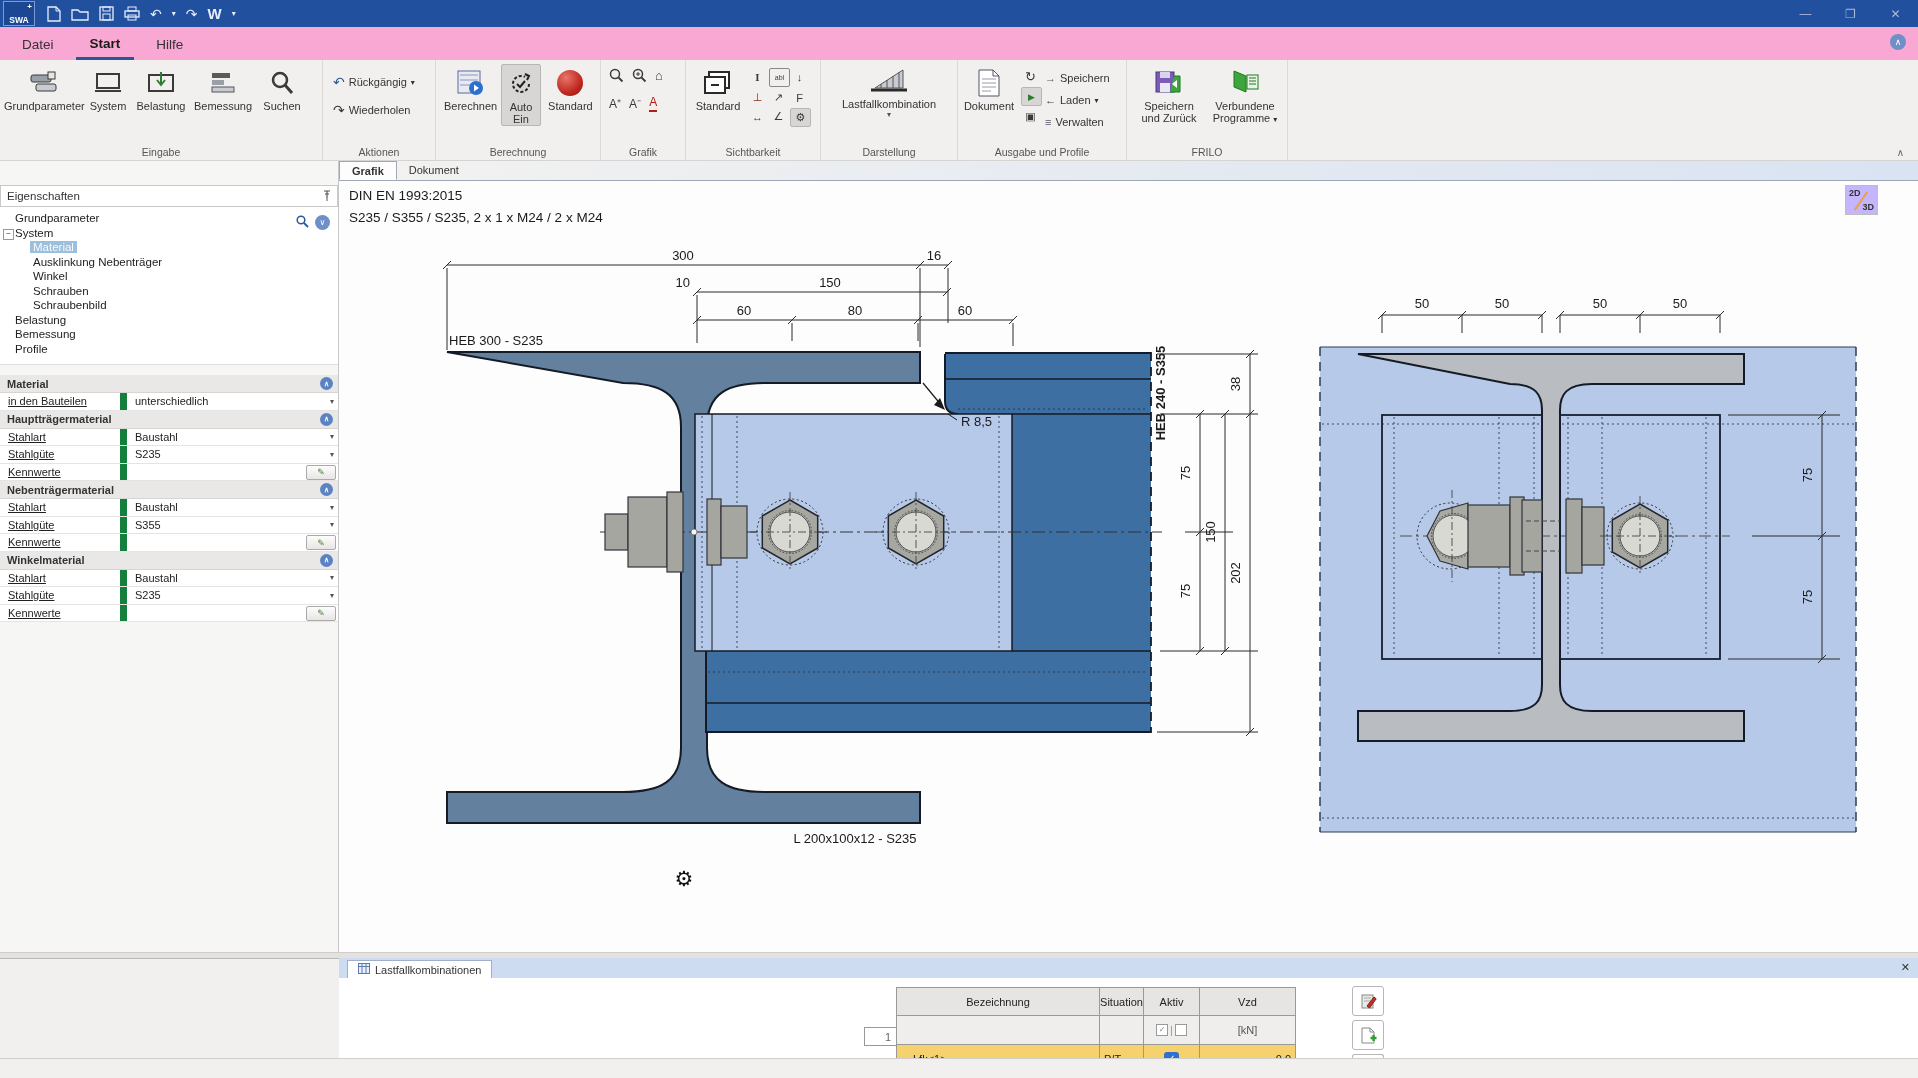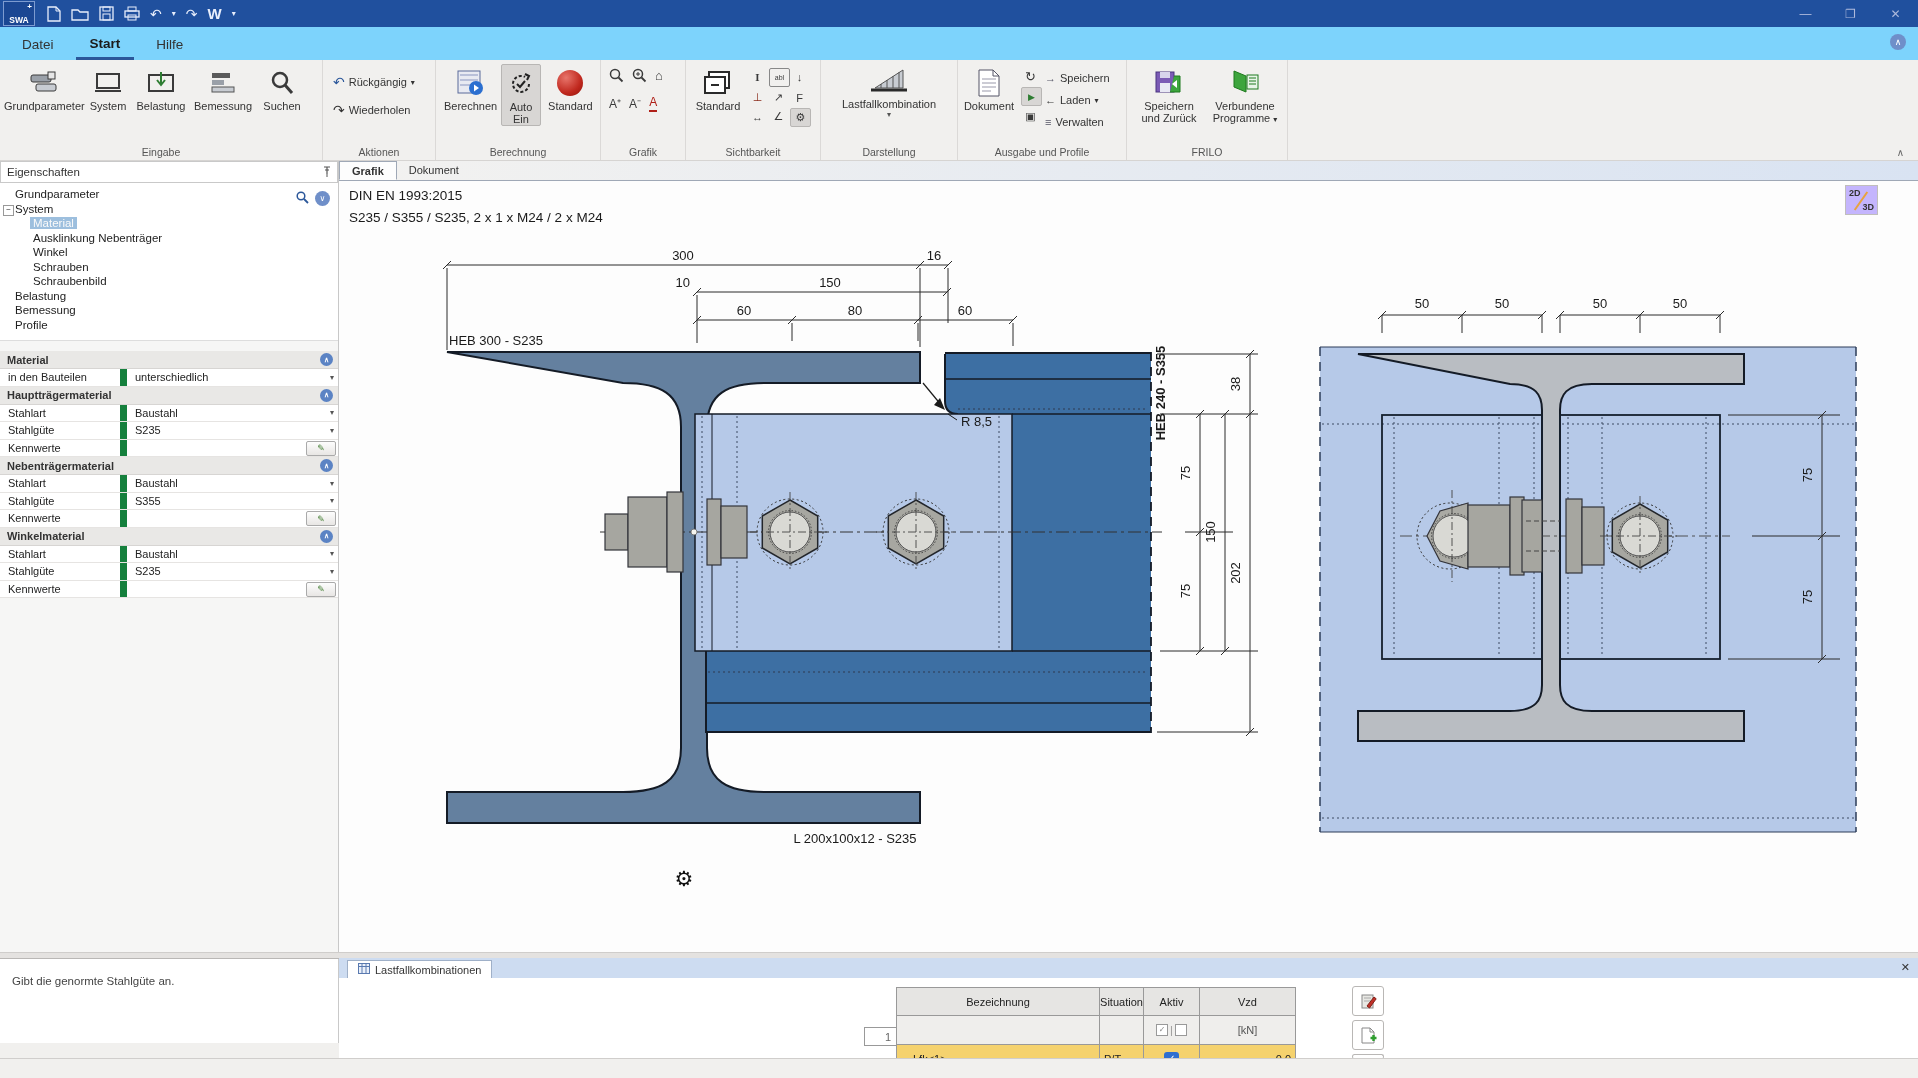--- a/index.html
+++ b/index.html
@@ -11,21 +11,21 @@
     font-size:8.5px;font-weight:bold;display:flex;align-items:flex-end;justify-content:center;position:relative;}
   .logo-plus{position:absolute;top:0;right:2px;font-size:8px;font-weight:bold;}
   .qat{display:flex;align-items:center;gap:10px;margin-left:12px;color:#E8EEFC;}
   .qat svg{display:block;}
   .qat .tb-txt{font-size:14px;color:#E8EEFC;}
   .qat .w-btn{font-size:15px;font-weight:bold;}
   .qat .mini{font-size:8px;}
   .win-controls{position:absolute;right:0;top:0;height:27px;display:flex;align-items:center;color:#AEBADC;}
   .win-controls span{width:45px;text-align:center;font-size:12px;}
   
-  .tabrow{position:absolute;left:0;top:27px;width:100%;height:33px;background:#7dd3fc;display:flex;align-items:center;}
+  .tabrow{position:absolute;left:0;top:27px;width:100%;height:33px;background:#f9a8d4;display:flex;align-items:center;}
   .menu-tab{font-size:13.5px;color:#333;padding:8px 14px 6px 14px;margin-left:8px;}
   .menu-tab.active{font-weight:bold;color:#1a1a1a;border-bottom:3px solid #2B579A;}
   .circle-chip{position:absolute;right:12px;top:7px;width:16px;height:16px;border-radius:50%;background:#6F8FC9;color:#fff;
     font-size:9px;display:flex;align-items:center;justify-content:center;}
   
   .ribbon{position:absolute;left:0;top:60px;width:100%;height:100px;background:#F1F0EE;border-bottom:1px solid #D6D4D2;display:flex;}
   .rgroup{height:100%;border-right:1px solid #DBD9D7;position:relative;flex:none;}
   .rgroup .gtitle{position:absolute;bottom:2px;left:0;width:100%;text-align:center;font-size:10.5px;color:#555;}
   .gbody{display:flex;align-items:flex-start;height:82px;padding-top:4px;}
   .bigbtn{width:62px;text-align:center;font-size:11px;color:#333;padding-top:2px;}
@@ -33,36 +33,36 @@
   .pressed{background:#D8D6D4;border:1px solid #B8B6B4;border-radius:2px;}
   .disabled{color:#A9A7A5;}
   .smallrow{display:flex;align-items:center;gap:4px;font-size:11px;color:#333;height:20px;}
   .ministack{display:flex;flex-direction:column;justify-content:flex-start;gap:2px;}
   .gridicon{width:19px;height:17px;display:flex;align-items:center;justify-content:center;font-size:11px;color:#3A3A3A;border-radius:2px;}
   .redball{width:26px;height:26px;border-radius:50%;background:radial-gradient(circle at 35% 30%,#E8756B,#C0281E 60%,#8F1208);}
   .collapse-ribbon{position:absolute;right:14px;bottom:2px;font-size:10px;color:#666;}
   
   .sidebar{position:absolute;left:0;top:161px;width:338px;height:791px;background:#F6F6F5;border-right:1px solid #C8C8C8;}
   .sb-header{height:20px;background:#fff;border:1px solid #C9C9C9;display:flex;align-items:center;justify-content:space-between;
-    padding:0 6px;font-size:11.5px;color:#333;}
+    padding:0 6px;font-size:11.5px;color:#333;margin-top:24px;}
   .tree{position:relative;background:#fff;border-bottom:1px solid #DDD;padding:4px 0 8px 0;font-size:11.5px;color:#222;}
   .titem{height:14.5px;line-height:14.5px;padding-left:27px;position:relative;white-space:nowrap;}
   .titem.root{padding-left:15px;}
   .titem.child{padding-left:33px;}
   .expander{position:absolute;left:3px;top:3px;width:9px;height:9px;border:1px solid #999;background:#fff;font-size:8px;
     line-height:7px;text-align:center;color:#333;}
   .sel{background:#9DBFDE;color:#FAFAFA;padding:0 3px;margin-left:-3px;}
   .tree-tools{position:absolute;right:8px;top:8px;display:flex;gap:6px;align-items:center;}
   .tool-circle{width:15px;height:15px;border-radius:50%;background:#6F8FC9;color:#fff;font-size:8px;display:flex;align-items:center;justify-content:center;}
   .sec{height:17px;background:#E9E8E6;border-bottom:1px solid #D7D5D3;display:flex;align-items:center;padding:0 7px;
     font-weight:bold;font-size:11px;color:#333;position:relative;}
   .chev{position:absolute;right:5px;width:13px;height:13px;border-radius:50%;background:#5B83C4;color:#fff;font-size:7px;
     display:flex;align-items:center;justify-content:center;}
   .prow{height:16.5px;display:flex;border-bottom:1px solid #E6E4E2;background:#fff;font-size:11px;color:#222;align-items:center;}
-  .plab{width:112px;padding-left:8px;flex:none;}
+  .plab{width:112px;padding-left:8px;flex:none;text-decoration:underline;}
   .pval{flex:1;padding-left:8px;position:relative;height:100%;display:flex;align-items:center;border-left:7px solid #15803d;}
   .pcaret{position:absolute;right:4px;font-size:8px;color:#555;}
   .pedit{position:absolute;right:2px;top:1px;width:28px;height:13px;border:1px solid #AAA;border-radius:2px;
     background:linear-gradient(#fdfdfd,#e8e6e4);font-size:9px;color:#3B7A2A;display:flex;align-items:center;justify-content:center;}
   .help-box{position:absolute;left:0;top:956px;width:338px;height:86px;background:#fff;border-top:1px solid #C9C9C9;border-right:1px solid #C9C9C9;}
   .help-box div{margin:18px 0 0 12px;font-size:11.5px;color:#444;}
   
   .canvas-area{position:absolute;left:339px;top:161px;width:1579px;height:791px;background:#FDFDFD;}
   .doc-tabs{position:absolute;left:0;top:0;width:100%;height:19px;background:linear-gradient(90deg,#F3F2F0,#D9E3F2);border-bottom:1px solid #9FA8B6;display:flex;}
   .doc-tab{font-size:11px;color:#333;padding:3px 12px 0 12px;}
@@ -509,23 +509,20 @@
         </div>
     </div>
     <div class="prow">
       <div class="plab">Kennwerte</div>
       <div class="pval">
           <span class="pedit">✎</span>
         </div>
     </div>
   </div>
 
-  <div class="help-box">
-    <div>Gibt die genormte Stahlgüte an.</div>
-  </div>
 
   <div class="canvas-area">
     <div class="doc-tabs">
       <div class="doc-tab active">Grafik</div>
       <div class="doc-tab">Dokument</div>
     </div>
     <div class="norm-line">DIN EN 1993:2015</div>
     <div class="sub-line">S235 / S355 / S235,  2 x 1 x M24  /  2 x M24</div>
     <div class="toggle23">
       <span class="t2">2D</span>

